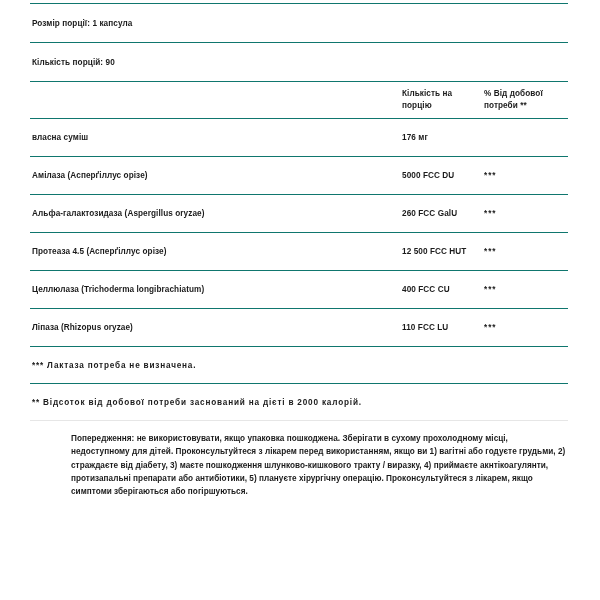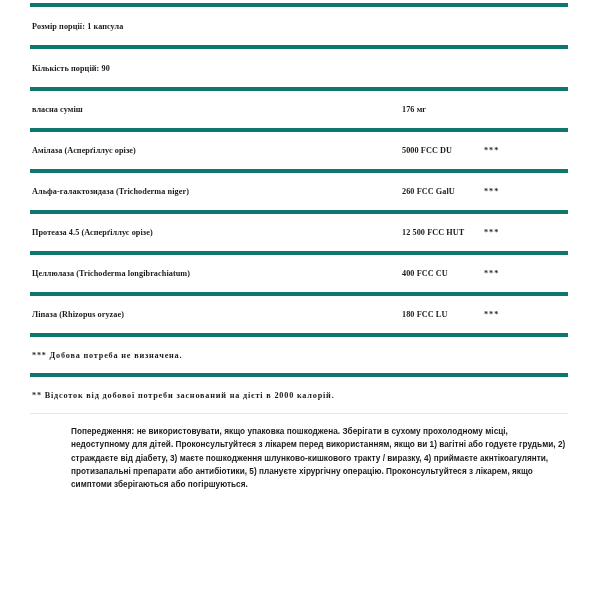--- a/index.html
+++ b/index.html
@@ -23,22 +23,21 @@
     padding: 3px 32px 0 30px;
   }
 
   
   .facts {
     width: 538px;
     border-collapse: collapse;
     table-layout: fixed;
   }
   .facts tr {
-    border-top: 4px solid #0f766e;
-    font-family: Liberation Serif, serif;
+    border-top: 1px solid #0f766e;
   }
   .facts td {
     padding: 0;
     vertical-align: middle;
     font-size: 8.2px;
     font-weight: bold;
     letter-spacing: 0.01em;
     color: #1b1b1b;
   }
 
@@ -117,61 +116,70 @@
     <tbody>
 
       <tr class="row-summary">
         <td colspan="3">Розмір порції: 1 капсула</td>
       </tr>
 
       <tr class="row-summary">
         <td colspan="3">Кількість порцій: 90</td>
       </tr>
 
+      <tr class="row-head">
+        <td></td>
+        <td>
+          <span class="hdr">Кількість на порцію</span>
+        </td>
+        <td>
+          <span class="hdr">% Від добової потреби **</span>
+        </td>
+      </tr>
 
       <tr class="row-item">
         <td>власна суміш</td>
         <td class="amount">176 мг</td>
         <td class="dv"></td>
       </tr>
 
       <tr class="row-item">
         <td>Амілаза (Асперґіллус орізе)</td>
         <td class="amount">5000 FCC DU</td>
         <td class="dv">***</td>
       </tr>
 
 
       <tr class="row-item">
-        <td>Альфа-галактозидаза (Trichoderma niger)</td>
+        <td>Альфа-галактозидаза (Aspergillus oryzae)</td>
         <td class="amount">260 FCC GalU</td>
         <td class="dv">***</td>
       </tr>
 
       <tr class="row-item">
         <td>Протеаза 4.5 (Асперґіллус орізе)</td>
         <td class="amount">12 500 FCC HUT</td>
         <td class="dv">***</td>
       </tr>
 
       <tr class="row-item">
         <td>Целлюлаза (Trichoderma longibrachiatum)</td>
         <td class="amount">400 FCC CU</td>
         <td class="dv">***</td>
       </tr>
 
       <tr class="row-item">
         <td>Ліпаза (Rhizopus oryzae)</td>
-        <td class="amount">180 FCC LU</td>
+        <td class="amount">110 FCC LU</td>
         <td class="dv">***</td>
       </tr>
 
 
       <tr class="row-note">
-        <td colspan="3" class="stars">*** Добова потреба не визначена.</td>
+        <td colspan="3" class="stars">*** Лактаза потреба не визначена.</td>
       </tr>
 
       <tr class="row-note">
         <td colspan="3" class="stars">** Відсоток від добової потреби заснований на дієті в 2000 калорій.</td>
       </tr>
 
     </tbody>
   </table>
 
   <div class="notes">

